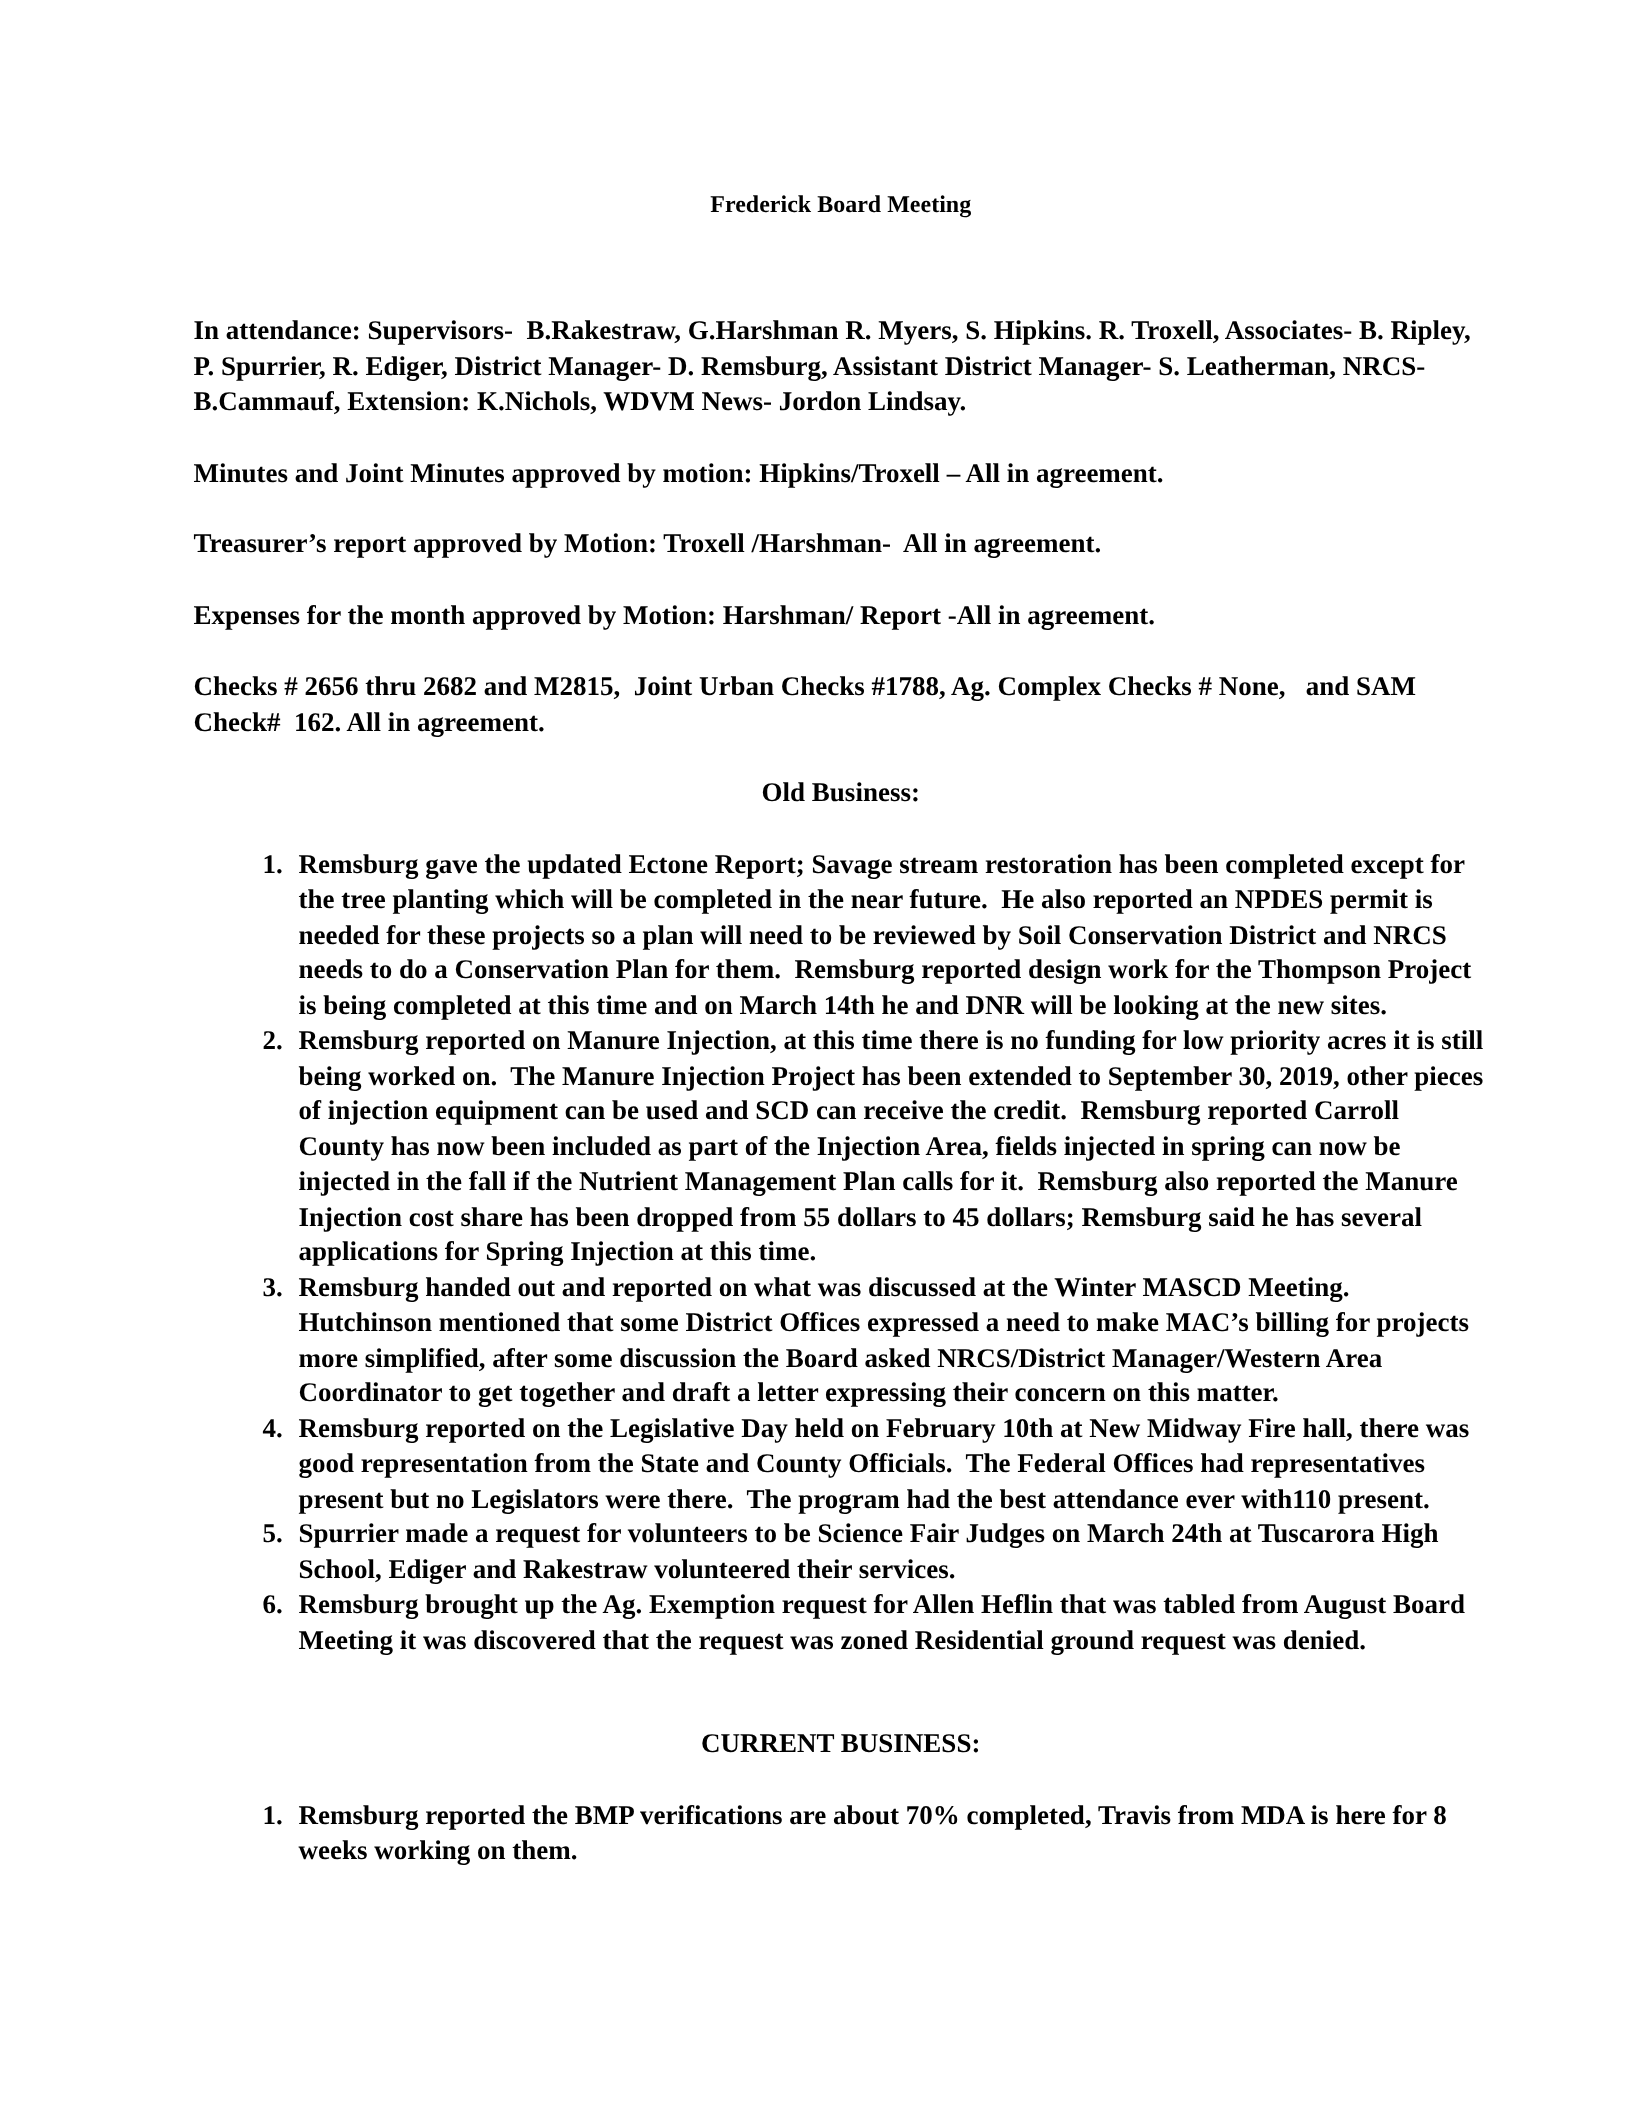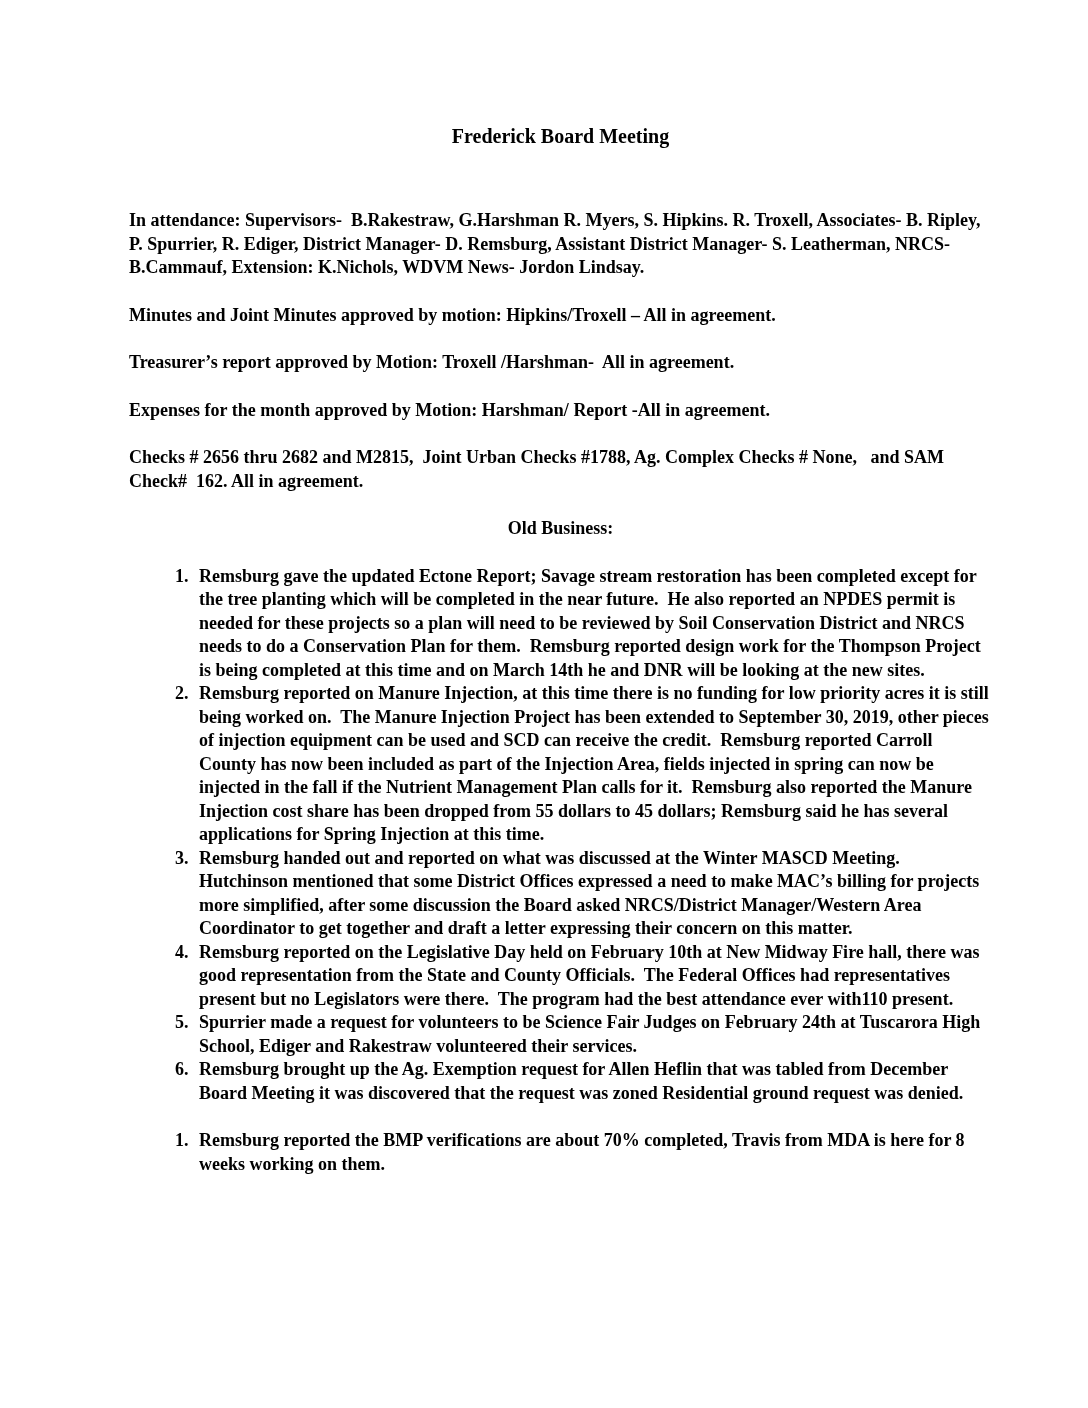--- a/index.html
+++ b/index.html
@@ -16,21 +16,21 @@
     color: #000000;
     font-family: "Liberation Serif", "DejaVu Serif", serif;
     font-weight: bold;
     font-size: 18px;
     line-height: 23.5px;
     padding: 122px 96px 40px 129px;
     -webkit-font-smoothing: antialiased;
   }
   .title-block {
     text-align: center;
-    font-size: 20px;
+    font-size: 16px;
     line-height: 29px;
     margin: 0 0 58px 0;
   }
   .body-text p {
     margin: 0 0 24px 0;
     white-space: pre-wrap;
   }
   .section-heading {
     margin: 0;
     white-space: pre-wrap;
@@ -64,22 +64,23 @@
     <p>Treasurer’s report approved by Motion: Troxell /Harshman-  All in agreement.</p>
     <p>Expenses for the month approved by Motion: Harshman/ Report -All in agreement.</p>
     <p>Checks # 2656 thru 2682 and M2815,  Joint Urban Checks #1788, Ag. Complex Checks # None,   and SAM Check#  162. All in agreement.</p>
 
     <p class="section-heading">Old Business:</p>
     <ol class="minutes-list">
       <li>Remsburg gave the updated Ectone Report; Savage stream restoration has been completed except for the tree planting which will be completed in the near future.  He also reported an NPDES permit is needed for these projects so a plan will need to be reviewed by Soil Conservation District and NRCS needs to do a Conservation Plan for them.  Remsburg reported design work for the Thompson Project is being completed at this time and on March 14th he and DNR will be looking at the new sites.</li>
       <li>Remsburg reported on Manure Injection, at this time there is no funding for low priority acres it is still being worked on.  The Manure Injection Project has been extended to September 30, 2019, other pieces of injection equipment can be used and SCD can receive the credit.  Remsburg reported Carroll County has now been included as part of the Injection Area, fields injected in spring can now be injected in the fall if the Nutrient Management Plan calls for it.  Remsburg also reported the Manure Injection cost share has been dropped from 55 dollars to 45 dollars; Remsburg said he has several applications for Spring Injection at this time.</li>
       <li>Remsburg handed out and reported on what was discussed at the Winter MASCD Meeting.  Hutchinson mentioned that some District Offices expressed a need to make MAC’s billing for projects more simplified, after some discussion the Board asked NRCS/District Manager/Western Area Coordinator to get together and draft a letter expressing their concern on this matter.</li>
       <li>Remsburg reported on the Legislative Day held on February 10th at New Midway Fire hall, there was good representation from the State and County Officials.  The Federal Offices had representatives present but no Legislators were there.  The program had the best attendance ever with110 present.</li>
-      <li>Spurrier made a request for volunteers to be Science Fair Judges on February 24th at Tuscarora High School, Ediger and Rakestraw volunteered their services.</li>
-      <li>Remsburg brought up the Ag. Exemption request for Allen Heflin that was tabled from December Board Meeting it was discovered that the request was zoned Residential ground request was denied.</li>
+      <li>Spurrier made a request for volunteers to be Science Fair Judges on March 24th at Tuscarora High School, Ediger and Rakestraw volunteered their services.</li>
+      <li>Remsburg brought up the Ag. Exemption request for Allen Heflin that was tabled from August Board Meeting it was discovered that the request was zoned Residential ground request was denied.</li>
     </ol>
 
+    <p class="section-heading current">CURRENT BUSINESS:</p>
     <ol class="minutes-list">
       <li>Remsburg reported the BMP verifications are about 70% completed, Travis from MDA is here for 8 weeks working on them.</li>
     </ol>
   </div>
 
 </div>
 
 </body></html>

